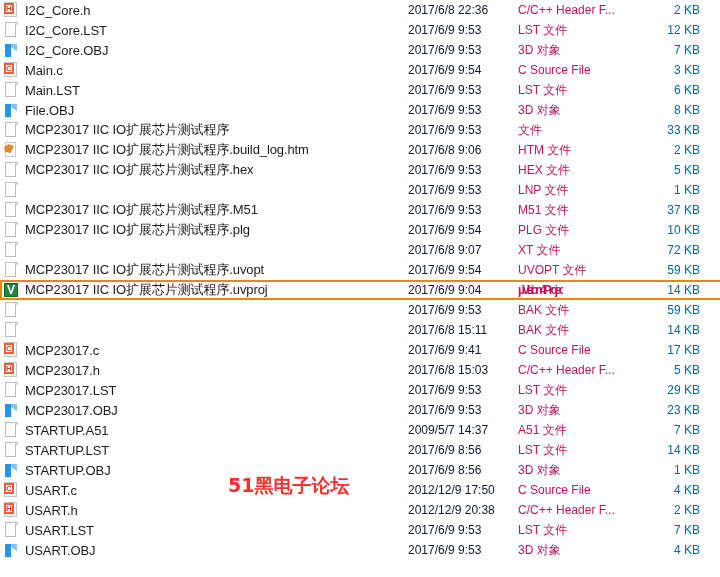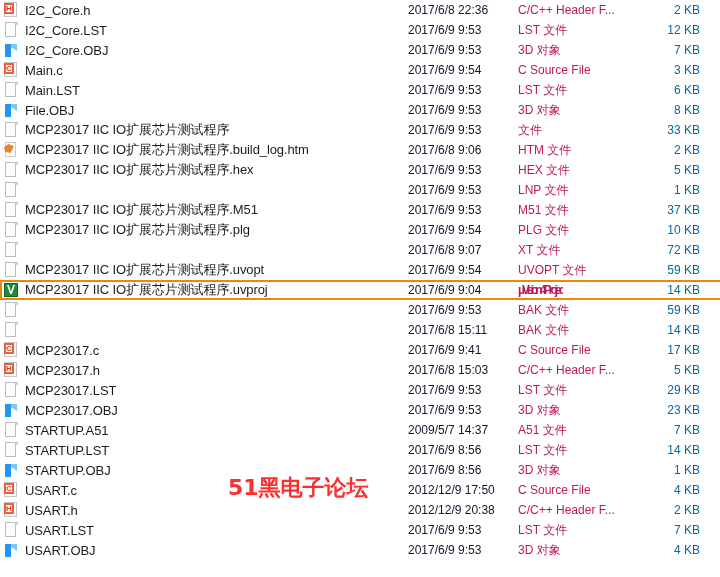--- a/index.html
+++ b/index.html
@@ -230,21 +230,21 @@
     text-align: right;
     font-size: 12px;
     color: #0369a1;
     white-space: nowrap;
   }
 
   .watermark {
     position: absolute;
     left: 228px;
     top: 473px;
-    font-size: 22px;
+    font-size: 19px;
     font-weight: bold;
     color: #ff2d2d;
     white-space: nowrap;
     letter-spacing: 0px;
     font-family: "DejaVu Sans", "Liberation Sans", sans-serif;
   }
 </style>
 </head>
 <body>
 

